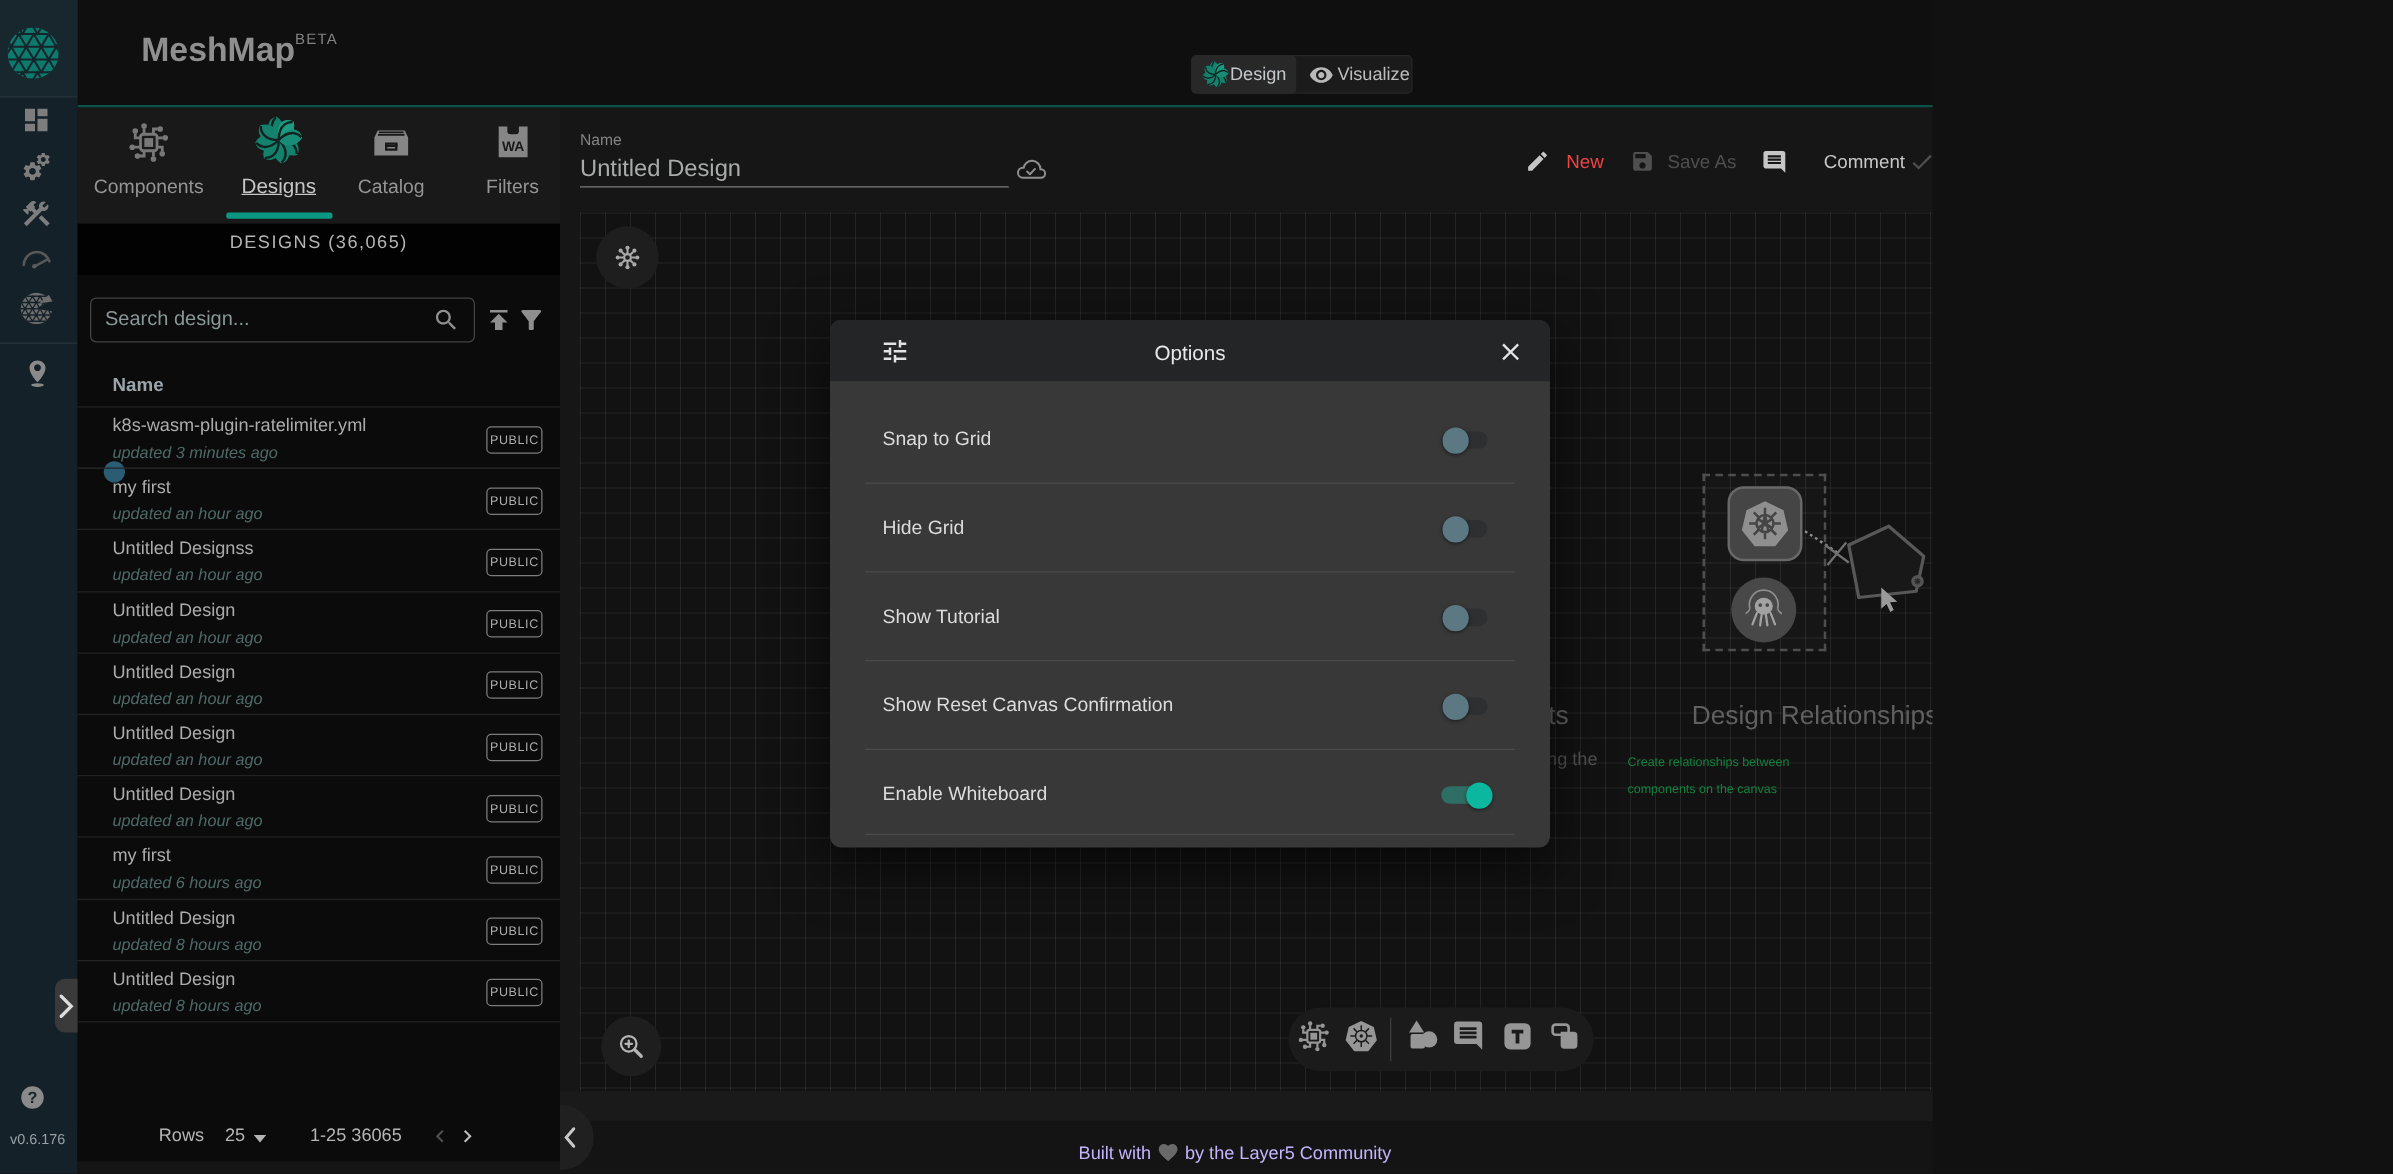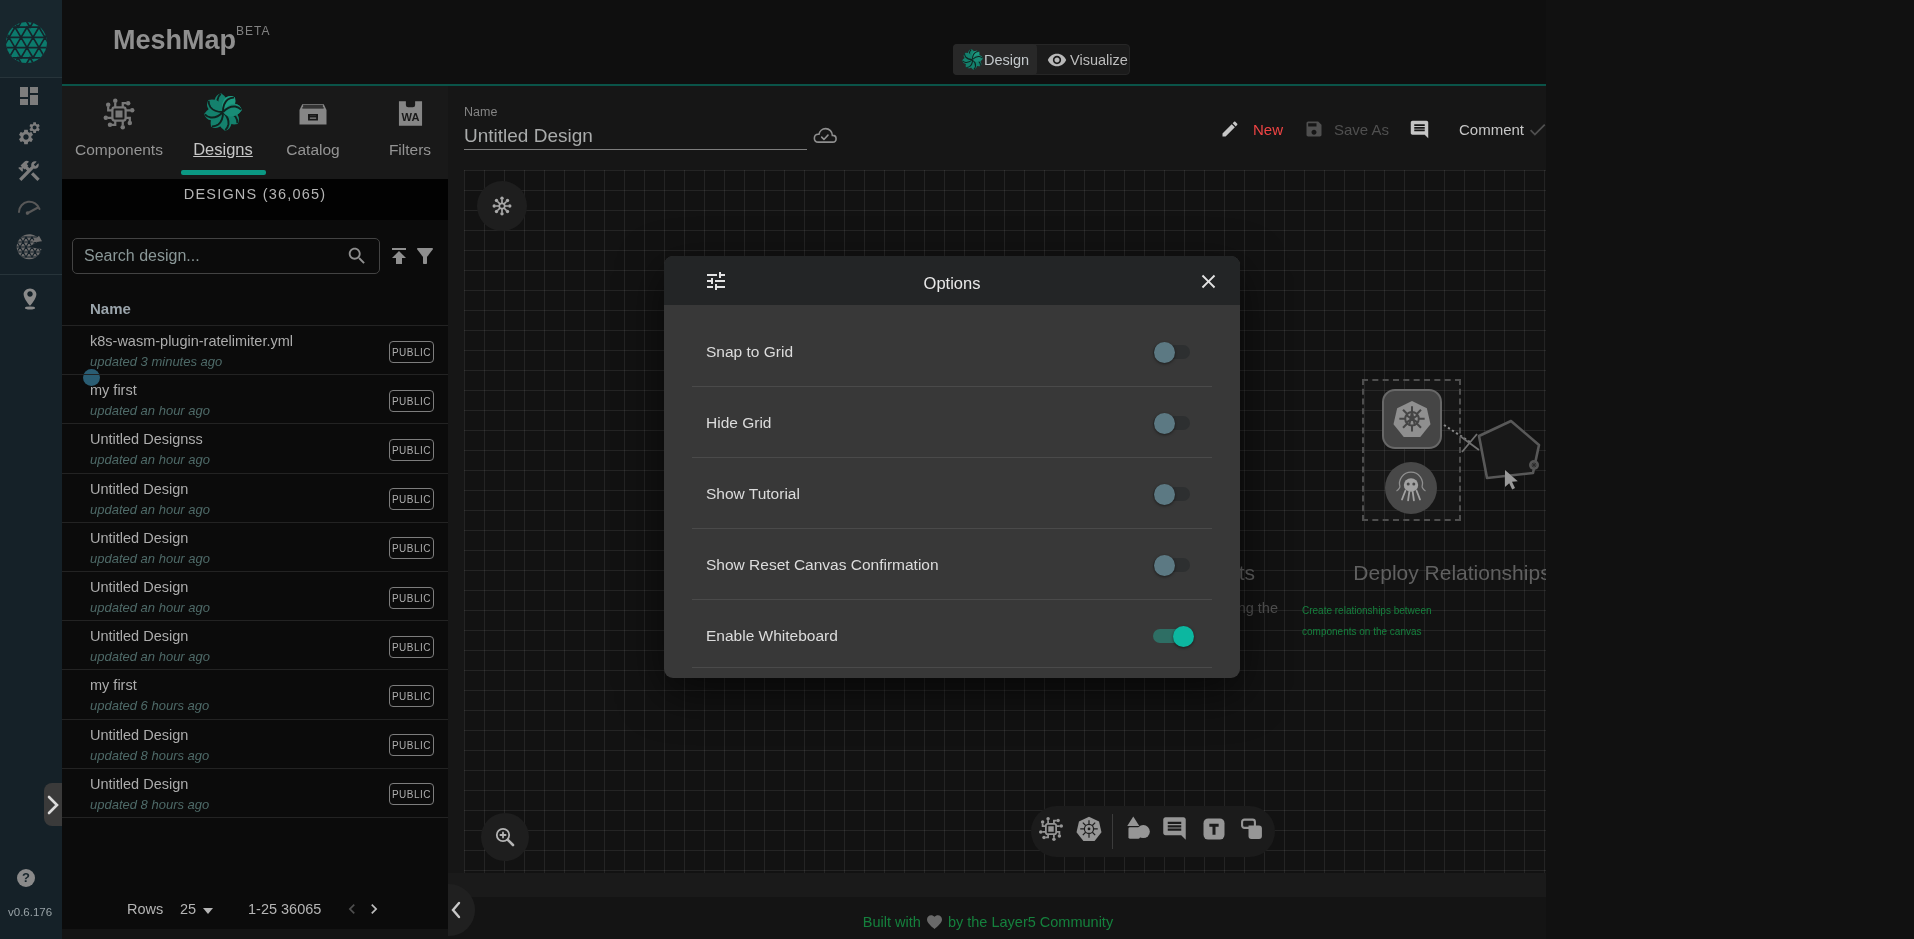--- a/index.html
+++ b/index.html
@@ -398,21 +398,21 @@
     </div>
     <div class="abs" style="left:1777px;top:121px;color:#4f4f4f;font-size:15px;">Deploy</div>
   </div>
 
   <div class="abs" id="canvas" style="left:464px;top:170px;width:1374px;height:703px;background:#121212;
      background-image:linear-gradient(to right, rgba(255,255,255,0.075) 1px, transparent 1px),linear-gradient(to bottom, rgba(255,255,255,0.075) 1px, transparent 1px);
      background-size:20px 20px;"></div>
 
   <div class="abs" style="left:448px;top:873px;width:1466px;height:24px;background:#1a1a1a;"></div>
   <div class="abs" style="left:62px;top:897px;width:1852px;height:42px;background:#141414;"></div>
-  <div class="abs" style="left:62px;top:913px;width:1852px;text-align:center;color:#15803d;font-size:14.5px;">Built with <span style="display:inline-block;vertical-align:-4px;"><svg width="19" height="18" viewBox="0 0 24 24" fill="#696969">
+  <div class="abs" style="left:62px;top:913px;width:1852px;text-align:center;color:#c4b5fd;font-size:14.5px;">Built with <span style="display:inline-block;vertical-align:-4px;"><svg width="19" height="18" viewBox="0 0 24 24" fill="#696969">
           <path d="M12 21.35l-1.45-1.32C5.4 15.36 2 12.28 2 8.5 2 5.42 4.42 3 7.5 3c1.74 0 3.41.81 4.5 2.09C13.09 3.81 14.76 3 16.5 3 19.58 3 22 5.42 22 8.5c0 3.78-3.4 6.86-8.55 11.54L12 21.35z"></path>
         </svg></span> by the Layer5 Community</div>
   <div class="abs" style="left:62px;top:897px;width:386px;height:32px;background:#0b0b0b;"></div>
 
   <div class="abs" style="left:1838px;top:86px;width:76px;height:853px;background:#121212;"></div>
   <div id="rightbar">
     <div class="abs" style="left:1878px;top:91px;width:24px;height:24px;">
       <svg width="24" height="24" viewBox="0 0 24 24" fill="#8e8e8e">
           <rect x="3" y="3" width="8.2" height="8.2" rx="1"></rect>
           <rect x="12.8" y="3" width="8.2" height="8.2" rx="1"></rect>
@@ -585,21 +585,21 @@
     <div class="abs" style="left:1438px;top:398px;width:130px;height:110px;">
       <svg width="130" height="110" viewBox="0 0 130 110">
         <path d="M6 27 L32 44" stroke="#8a8a8a" stroke-width="2" stroke-dasharray="2.2 2.6"></path>
         <path d="M22 38 L41 52 M39 36 L24 54" stroke="#707070" stroke-width="1.8"></path>
         <path d="M73 23 L101 47 L95 75 L49 80 L41 38 Z" fill="#181818" stroke="#585858" stroke-width="2.6" stroke-linejoin="round"></path>
         <circle cx="96" cy="67" r="5" fill="#555"></circle>
         <path d="M96 64.5 v5 M93.5 67 h5 M94.2 65.2 l3.6 3.6 M97.8 65.2 l-3.6 3.6" stroke="#2a2a2a" stroke-width="1"></path>
         <path d="M67 72 L67 89 L71.2 85.2 L74.2 91.5 L77 90 L74 83.8 L79.8 83.3 Z" fill="#9a9a9a" stroke-linejoin="round"></path>
       </svg>
     </div>
-    <div class="abs" style="left:1302px;top:561px;width:300px;text-align:center;color:#606060;font-size:21px;">Deploy Relationships</div>
+    <div class="abs" style="left:1302px;top:561px;width:300px;text-align:center;color:#606060;font-size:21px;">Design Relationships</div>
     <div class="abs" style="left:1302px;top:600px;width:300px;color:#15803d;font-size:10px;line-height:21px;">Create relationships between<br>components on the canvas</div>
   </div>
 
   <div id="modal">
     <div class="abs" style="left:664px;top:256px;width:576px;height:422px;border-radius:9px;background:#383838;box-shadow:0 14px 45px rgba(0,0,0,0.6);z-index:10;"></div>
     <div class="abs" style="left:664px;top:256px;width:576px;height:49px;border-radius:9px 9px 0 0;background:#232526;z-index:11;"></div>
     <div class="abs" style="left:704px;top:269px;width:24px;height:24px;z-index:12;">
       <svg width="24" height="24" viewBox="0 0 24 24" fill="#e3e3e3">
           <path d="M3 17v2h6v-2H3zM3 5v2h10V5H3zm10 16v-2h8v-2h-8v-2h-2v6h2zM7 9v2H3v2h4v2h2V9H7zm14 4v-2H11v2h10zm-6-4h2V7h4V5h-4V3h-2v6z"></path>
         </svg>

